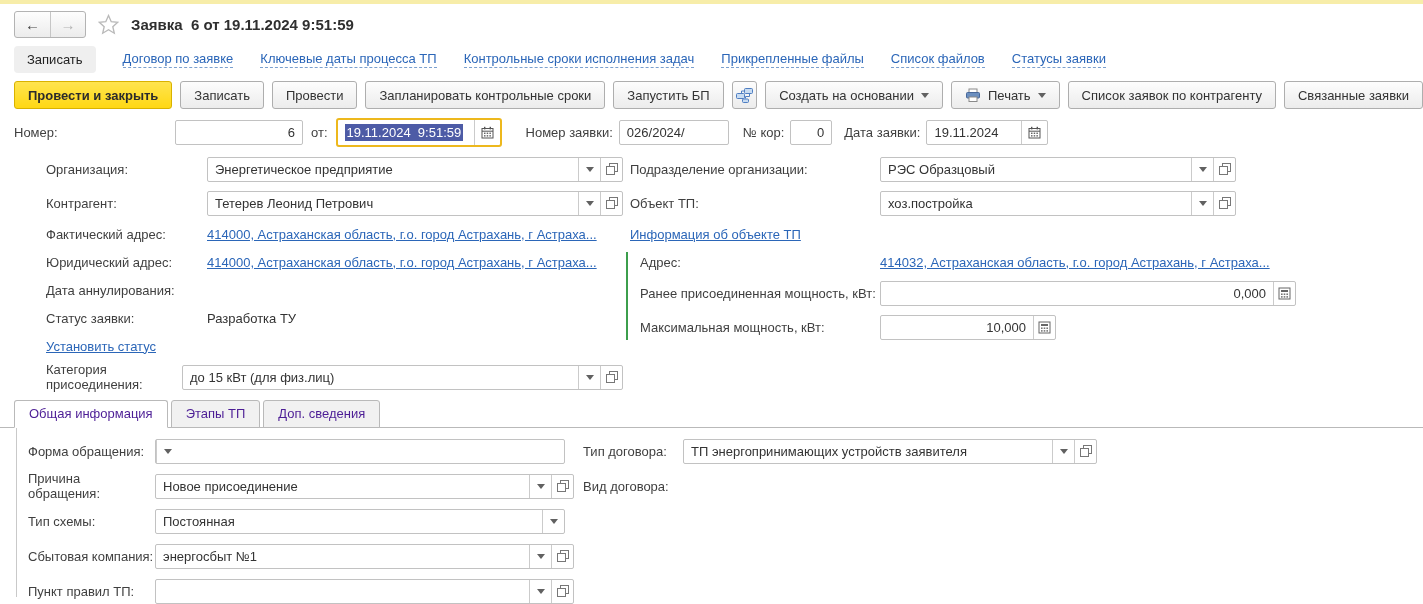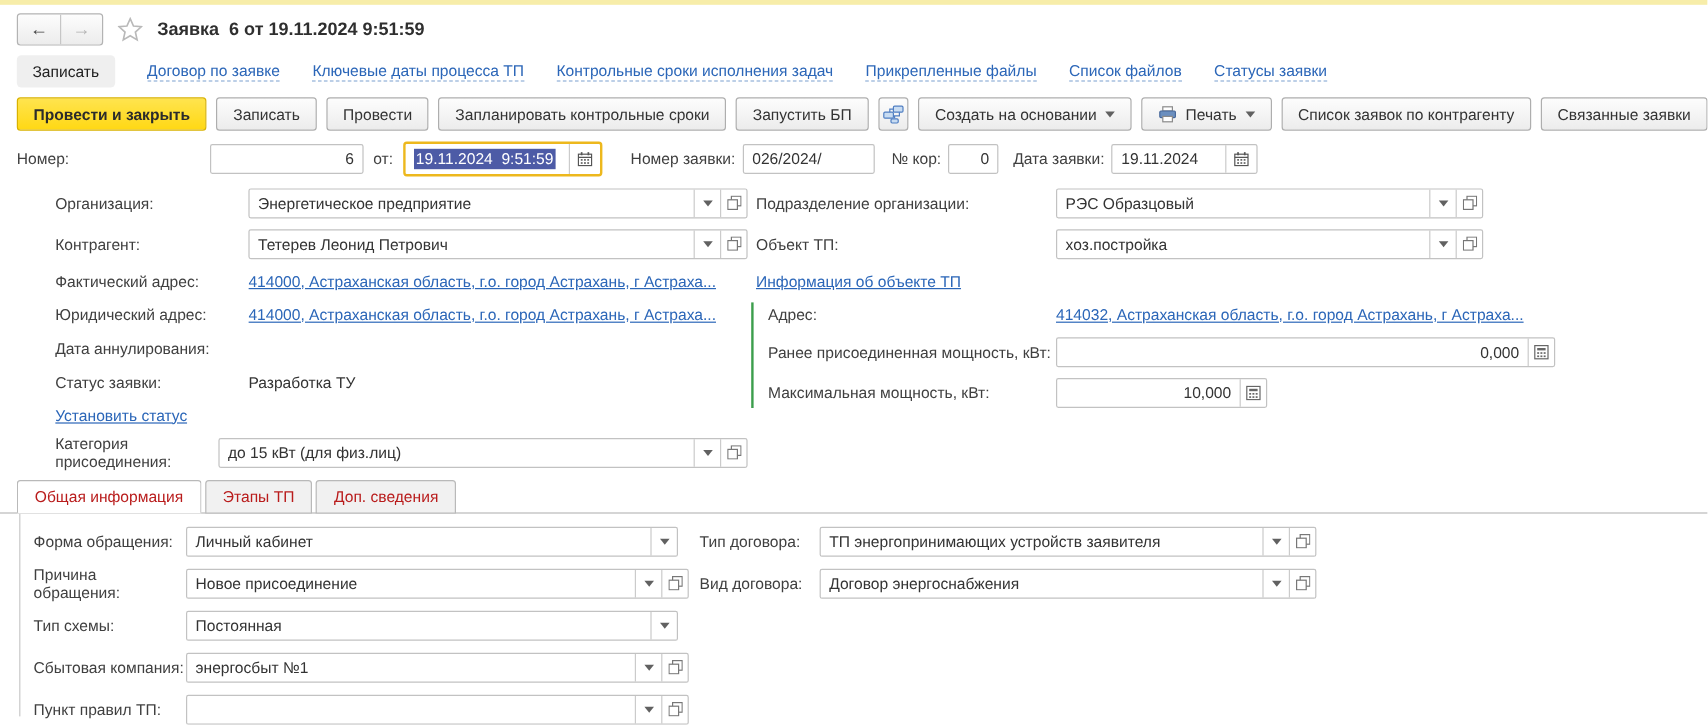--- a/index.html
+++ b/index.html
@@ -58,21 +58,21 @@
   .col-right { flex:1; min-width:0; }
   .row { display:flex; align-items:center; height:26px; margin-bottom:8px; }
   .row-s { height:20px; }
   .w161 { width:161px; } .w136 { width:136px; } .w250 { width:250px; } .w240 { width:240px; }
   .green-group { border-left:2px solid #3c9e4c; padding-left:12px; margin-left:-4px; }
 
   
   .tabbar { display:flex; align-items:flex-end; border-bottom:1px solid #b9b9b9;
             padding-left:14px; height:30px; margin-top:8px; }
   .tab { margin-bottom:-1px; border:1px solid #b9b9b9; border-bottom:1px solid #b9b9b9;
-         border-radius:3px 3px 0 0; padding:5px 14px 6px; background:#f1f1f1; color:#b91c1c;
+         border-radius:3px 3px 0 0; padding:5px 14px 6px; background:#f1f1f1; color:#4c1d95;
          margin-right:3px; cursor:pointer; white-space:nowrap; }
   .tab.active { background:#fff; border-bottom:1px solid #fff; }
   .tabpage { margin-left:16px; border-left:1px solid #c9c9c9; padding:10px 0 0 11px; height:169px; }
   .tabcols { display:flex; }
   .tc-left { width:555px; flex:none; }
   .tc-right { flex:1; min-width:0; }
   .w127 { width:127px; } .w100 { width:100px; }
   svg { flex:none; }
 </style>
 </head>
@@ -367,21 +367,20 @@
   <div class="tab">Доп. сведения</div>
 </div>
 
 <div class="tabpage">
   <div class="tabcols">
     <div class="tc-left">
 
       <div class="row" style="margin-bottom:9px">
         <span class="lbl w127">Форма обращения:</span>
         <div class="fg" style="width:410px">
-          <div class="fv">Личный кабинет</div>
           <div class="seg">
               <span class="caret"></span>
             </div>
         </div>
       </div>
 
       <div class="row" style="margin-bottom:9px">
         <span class="lbl w127">Причина обращения:</span>
         <div class="fg" style="width:419px">
           <div class="fv">Новое присоединение</div>
@@ -453,28 +452,16 @@
               <svg width="12" height="12" viewBox="0 0 12 12">
                 <rect x="3.5" y="0.5" width="8" height="8" fill="none" stroke="#777"></rect>
                 <rect x="0.5" y="3.5" width="8" height="8" fill="#fff" stroke="#777"></rect>
               </svg>
             </div>
         </div>
       </div>
 
       <div class="row">
         <span class="lbl w100">Вид договора:</span>
-        <div class="fg" style="width:414px">
-          <div class="fv">Договор энергоснабжения</div>
-          <div class="seg">
-              <span class="caret"></span>
-            </div>
-          <div class="seg">
-              <svg width="12" height="12" viewBox="0 0 12 12">
-                <rect x="3.5" y="0.5" width="8" height="8" fill="none" stroke="#777"></rect>
-                <rect x="0.5" y="3.5" width="8" height="8" fill="#fff" stroke="#777"></rect>
-              </svg>
-            </div>
-        </div>
       </div>
     </div>
   </div>
 </div>
 
 </body></html>

